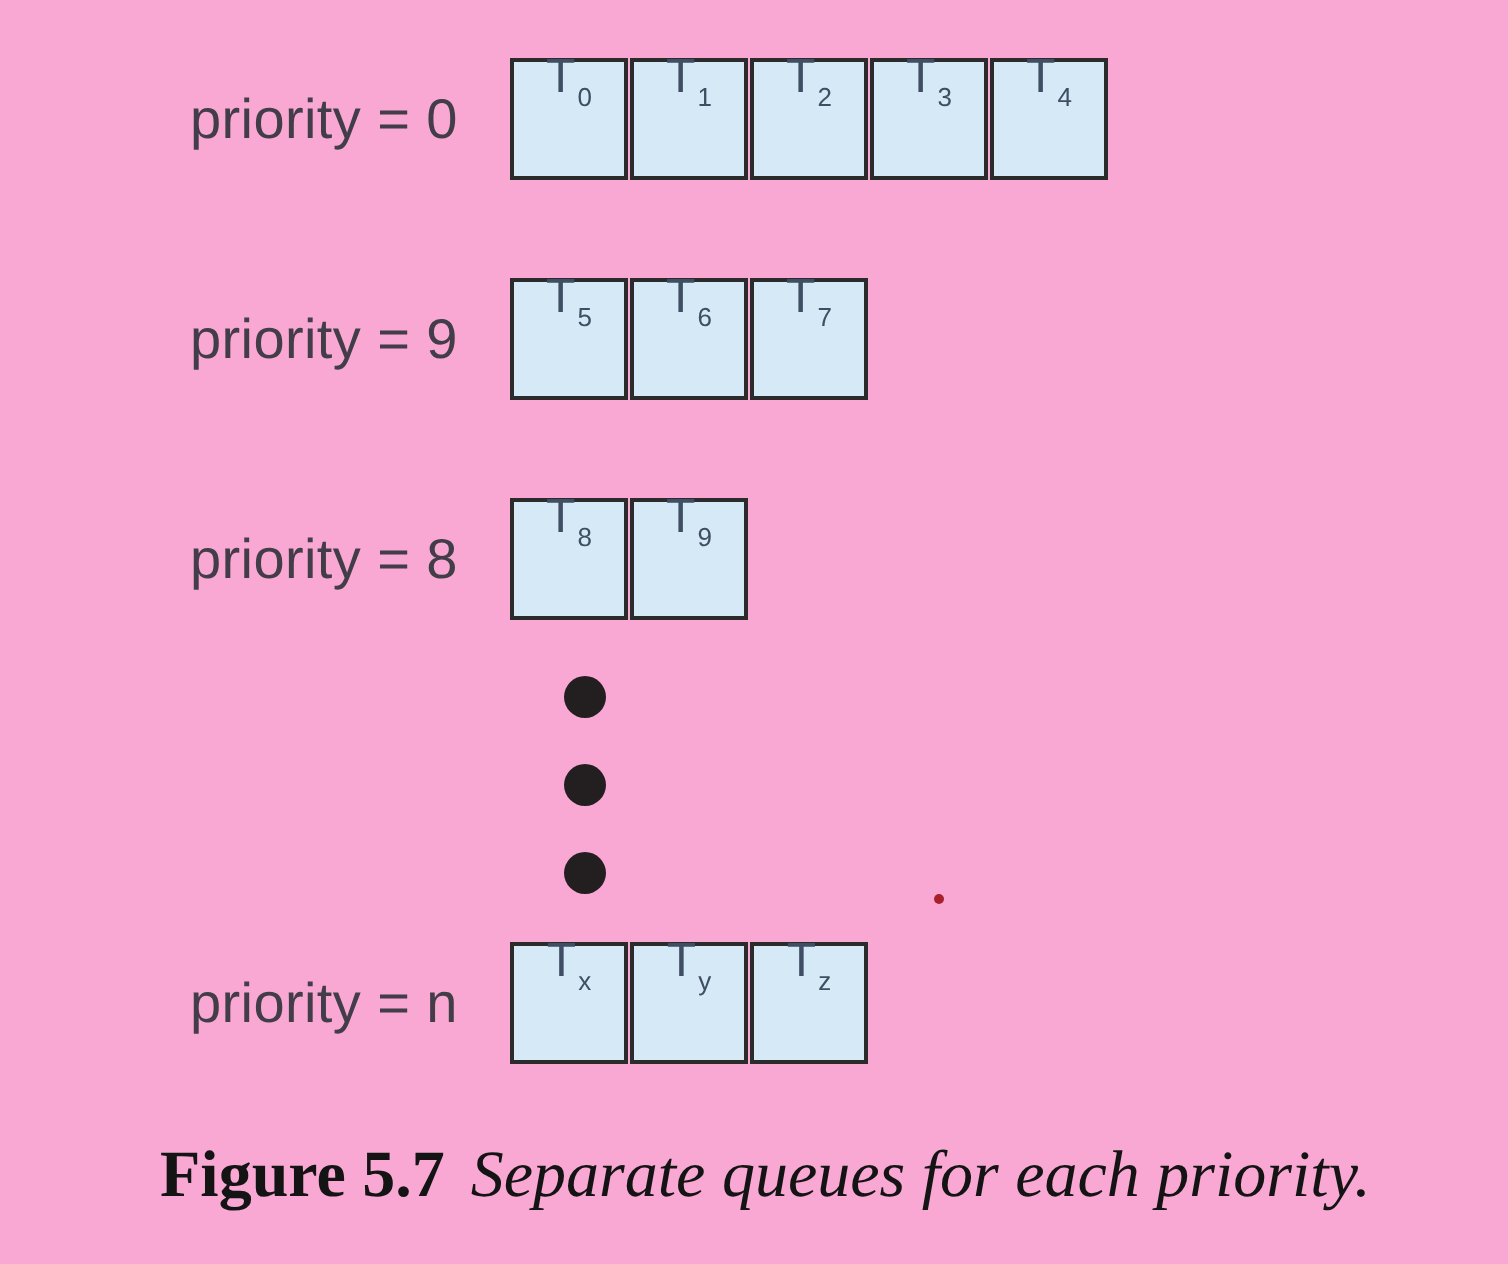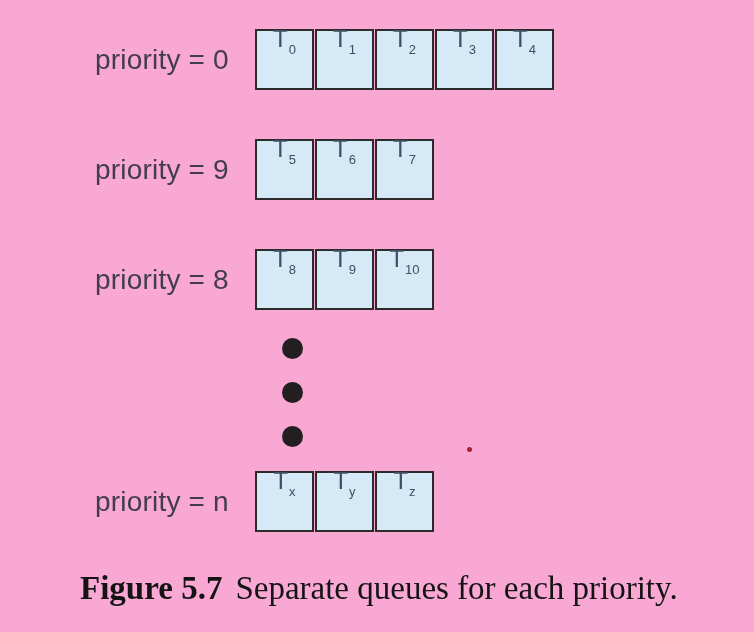--- a/index.html
+++ b/index.html
@@ -91,20 +91,21 @@
     font-family: "Liberation Serif", serif;
     font-size: 33px;
     color: var(--caption-text, #141414);
     white-space: nowrap;
   }
   .caption .cap-label {
     font-weight: bold;
     margin-left: 45px;
   }
   .caption .cap-text {
+    font-style: italic;
     margin-left: 13px;
     text-align: right;
   }
 </style>
 </head>
 <body>
 
 <div class="canvas">
   <div id="queue-rows">
       <div class="queue-row" style="top: 29px;">
@@ -143,23 +144,20 @@
       </div>
       <div class="queue-row" style="top: 249px;">
         <div class="queue-label">priority = 8</div>
         <div class="queue-boxes">
           <div class="task-box">
             <span class="task-text"><span class="base">T</span><span class="sub">8</span></span>
           </div>
           <div class="task-box">
             <span class="task-text"><span class="base">T</span><span class="sub">9</span></span>
           </div>
-          <div class="task-box">
-            <span class="task-text"><span class="base">T</span><span class="sub">10</span></span>
-          </div>
         </div>
       </div>
       <div class="queue-row" style="top: 471px;">
         <div class="queue-label">priority = n</div>
         <div class="queue-boxes">
           <div class="task-box">
             <span class="task-text"><span class="base">T</span><span class="sub">x</span></span>
           </div>
           <div class="task-box">
             <span class="task-text"><span class="base">T</span><span class="sub">y</span></span>

